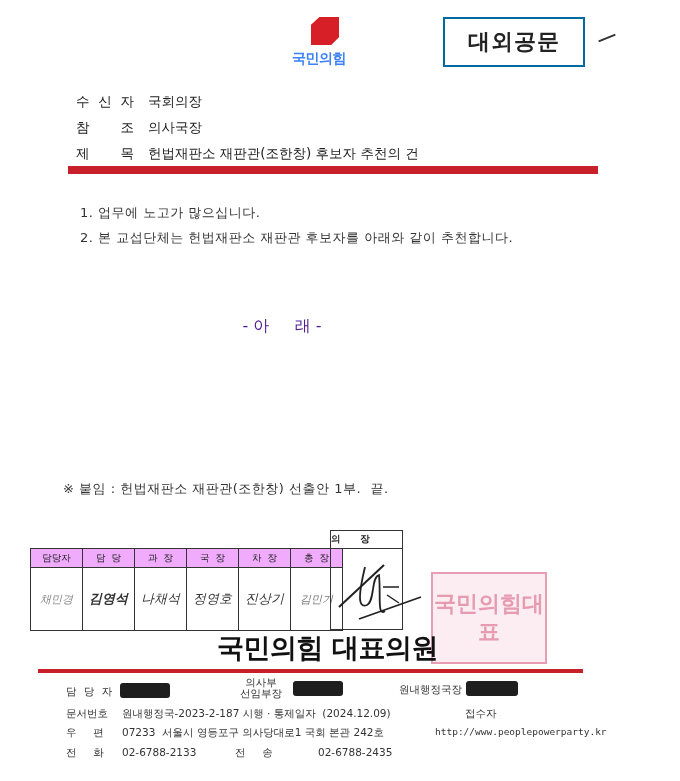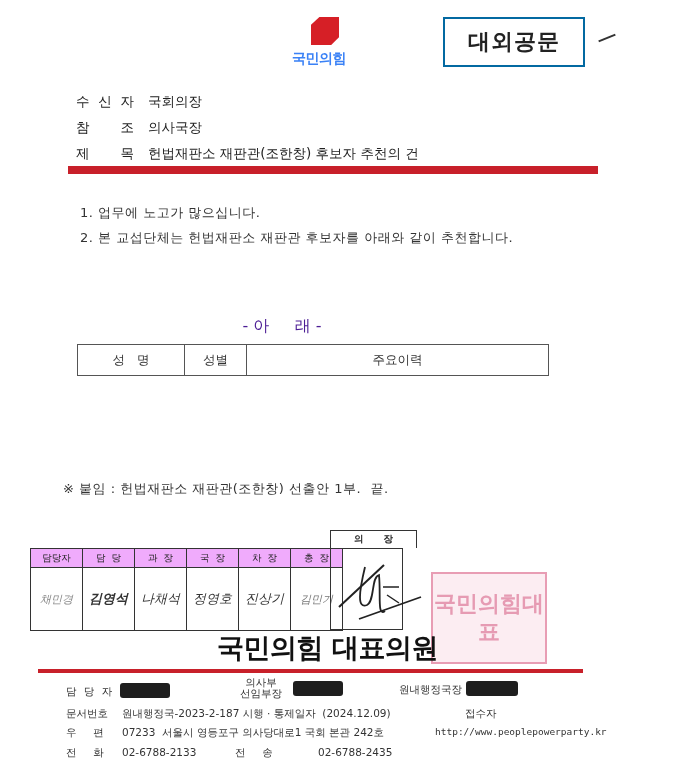--- a/index.html
+++ b/index.html
@@ -34,21 +34,21 @@
   table.cand td { height:66px; vertical-align:top; }
   .name-cell { text-align:center; padding-top:12px; }
   .redact { background:#1e1e1e; border-radius:3px; display:inline-block; }
   .gender-cell { text-align:center; vertical-align:middle !important; }
   .career-cell { padding-left:5px; vertical-align:middle !important; padding-bottom:10px; }
   .attach { left:63px; top:480px; font-size:13px; color:#333; letter-spacing:0.5px; }
   .sign-table { position:absolute; left:30px; top:548px; border-collapse:collapse; }
   .sign-table td { border:1.5px solid #333; text-align:center; }
   .sign-head td { height:16px; font-size:9.5px; font-weight:normal; background:#f0abfc; }
   .sign-body td { height:60px; width:49px; font-family:"DejaVu Serif", serif; font-size:13px; color:#333; font-style:italic; }
-  .chair-head { left:330px; top:530px; width:87px; height:18px; border:1.5px solid #333; border-bottom:none; box-sizing:border-box; font-size:9.5px; font-weight:bold; text-align:center; line-height:16px; }
+  .chair-head { left:330px; top:530px; width:73px; height:18px; border:1.5px solid #333; border-bottom:none; box-sizing:border-box; font-size:9.5px; font-weight:bold; line-height:16px; }
   .chair-body { left:330px; top:548px; width:73px; height:82px; border:1.5px solid #333; box-sizing:border-box; }
   .seal {
     left:431px; top:572px; width:116px; height:92px; border:2px solid #e58ca8;
     box-sizing:border-box; background:rgba(240,170,190,0.25); color:#e28aa6;
     font-size:22px; font-weight:bold; display:flex; flex-wrap:wrap; align-items:center; justify-content:center;
     line-height:28px; text-align:center; opacity:0.85;
   }
   .rep { left:217px; top:630px; font-size:27px; font-weight:bold; color:#111; letter-spacing:-0.5px; }
   .foot { font-size:10.5px; color:#333; }
 </style>
@@ -83,25 +83,20 @@
   <span>헌법재판소 재판관(조한창) 후보자 추천의 건</span>
 </div>
 <div class="abs red-line" style="left:68px; top:166px; width:530px; height:8px;"></div>
 
 <div class="abs body-line" style="top:204px;">1. 업무에 노고가 많으십니다.</div>
 <div class="abs body-line" style="top:229px;">2. 본 교섭단체는 헌법재판소 재판관 후보자를 아래와 같이 추천합니다.</div>
 <div class="abs sub-heading" style="white-space:pre;">- 아     래 -</div>
 
 <table class="cand">
   <tbody>
-      <tr>
-    <th style="width:104px; white-space:pre;">성   명</th>
-    <th style="width:59px;">성별</th>
-    <th>주요이력</th>
-  </tr>
 </tbody>
   </table>
 
 <div class="abs attach" style="white-space:pre;">※ 붙임 : 헌법재판소 재판관(조한창) 선출안 1부.  끝.</div>
 
 <div class="abs chair-head" style="white-space:pre;">의      장</div>
 <table class="sign-table">
   <tbody>
       <tr class="sign-head">
     <td style="white-space:pre;">담당자</td>

